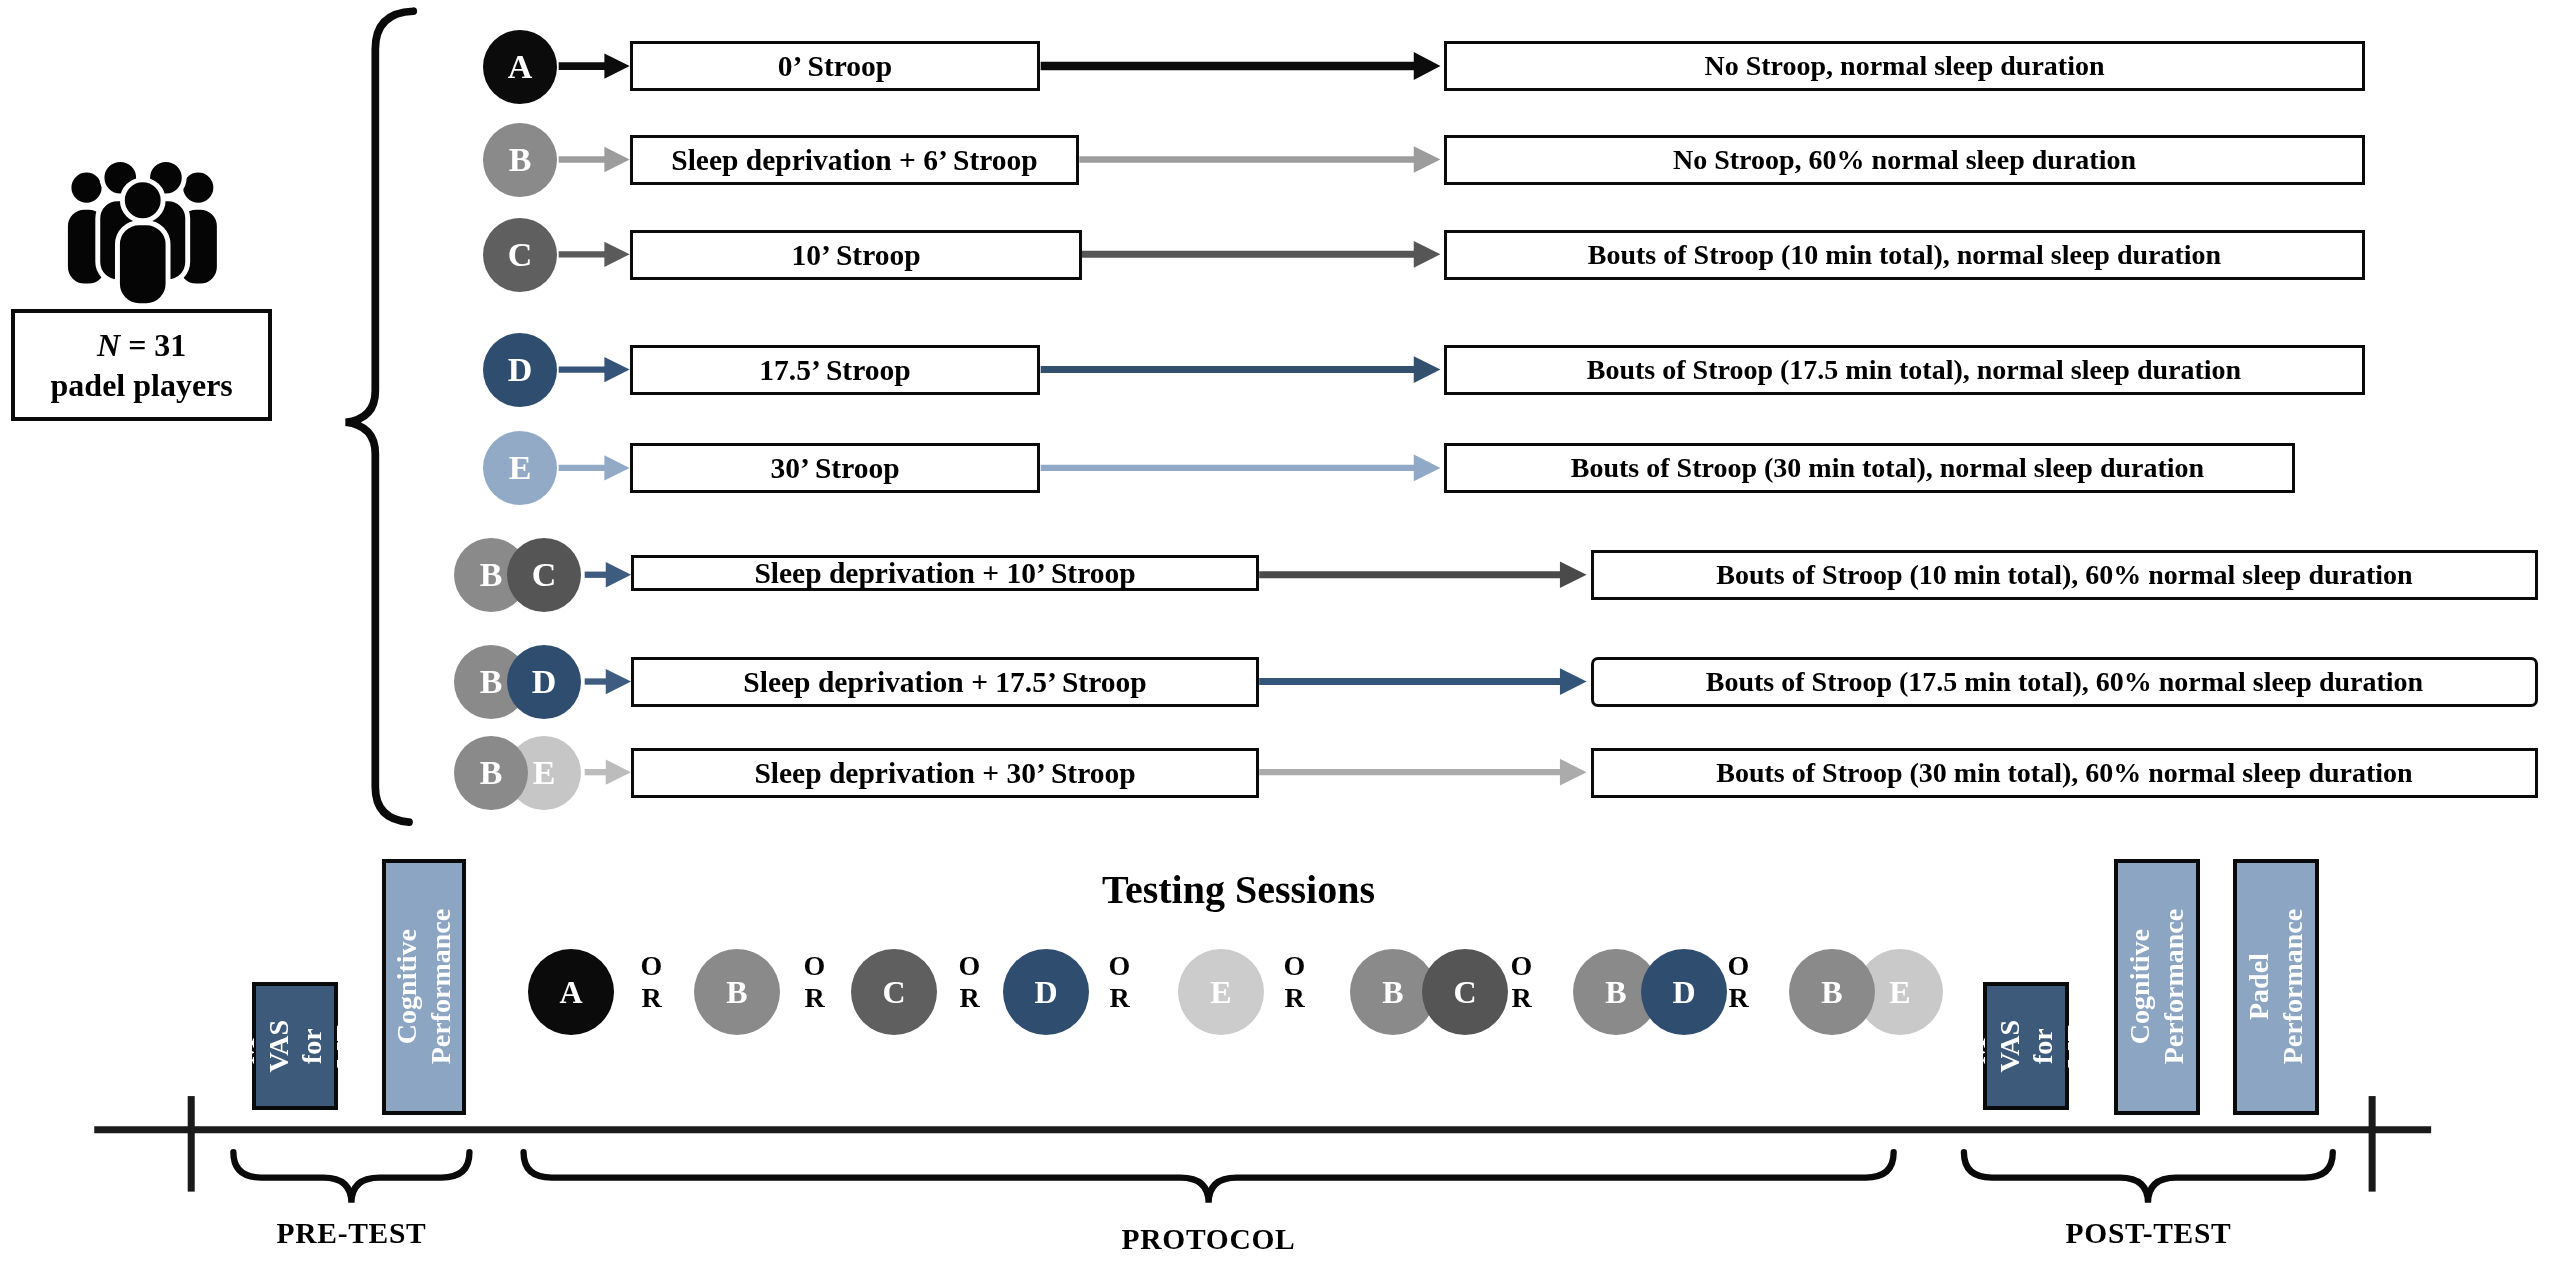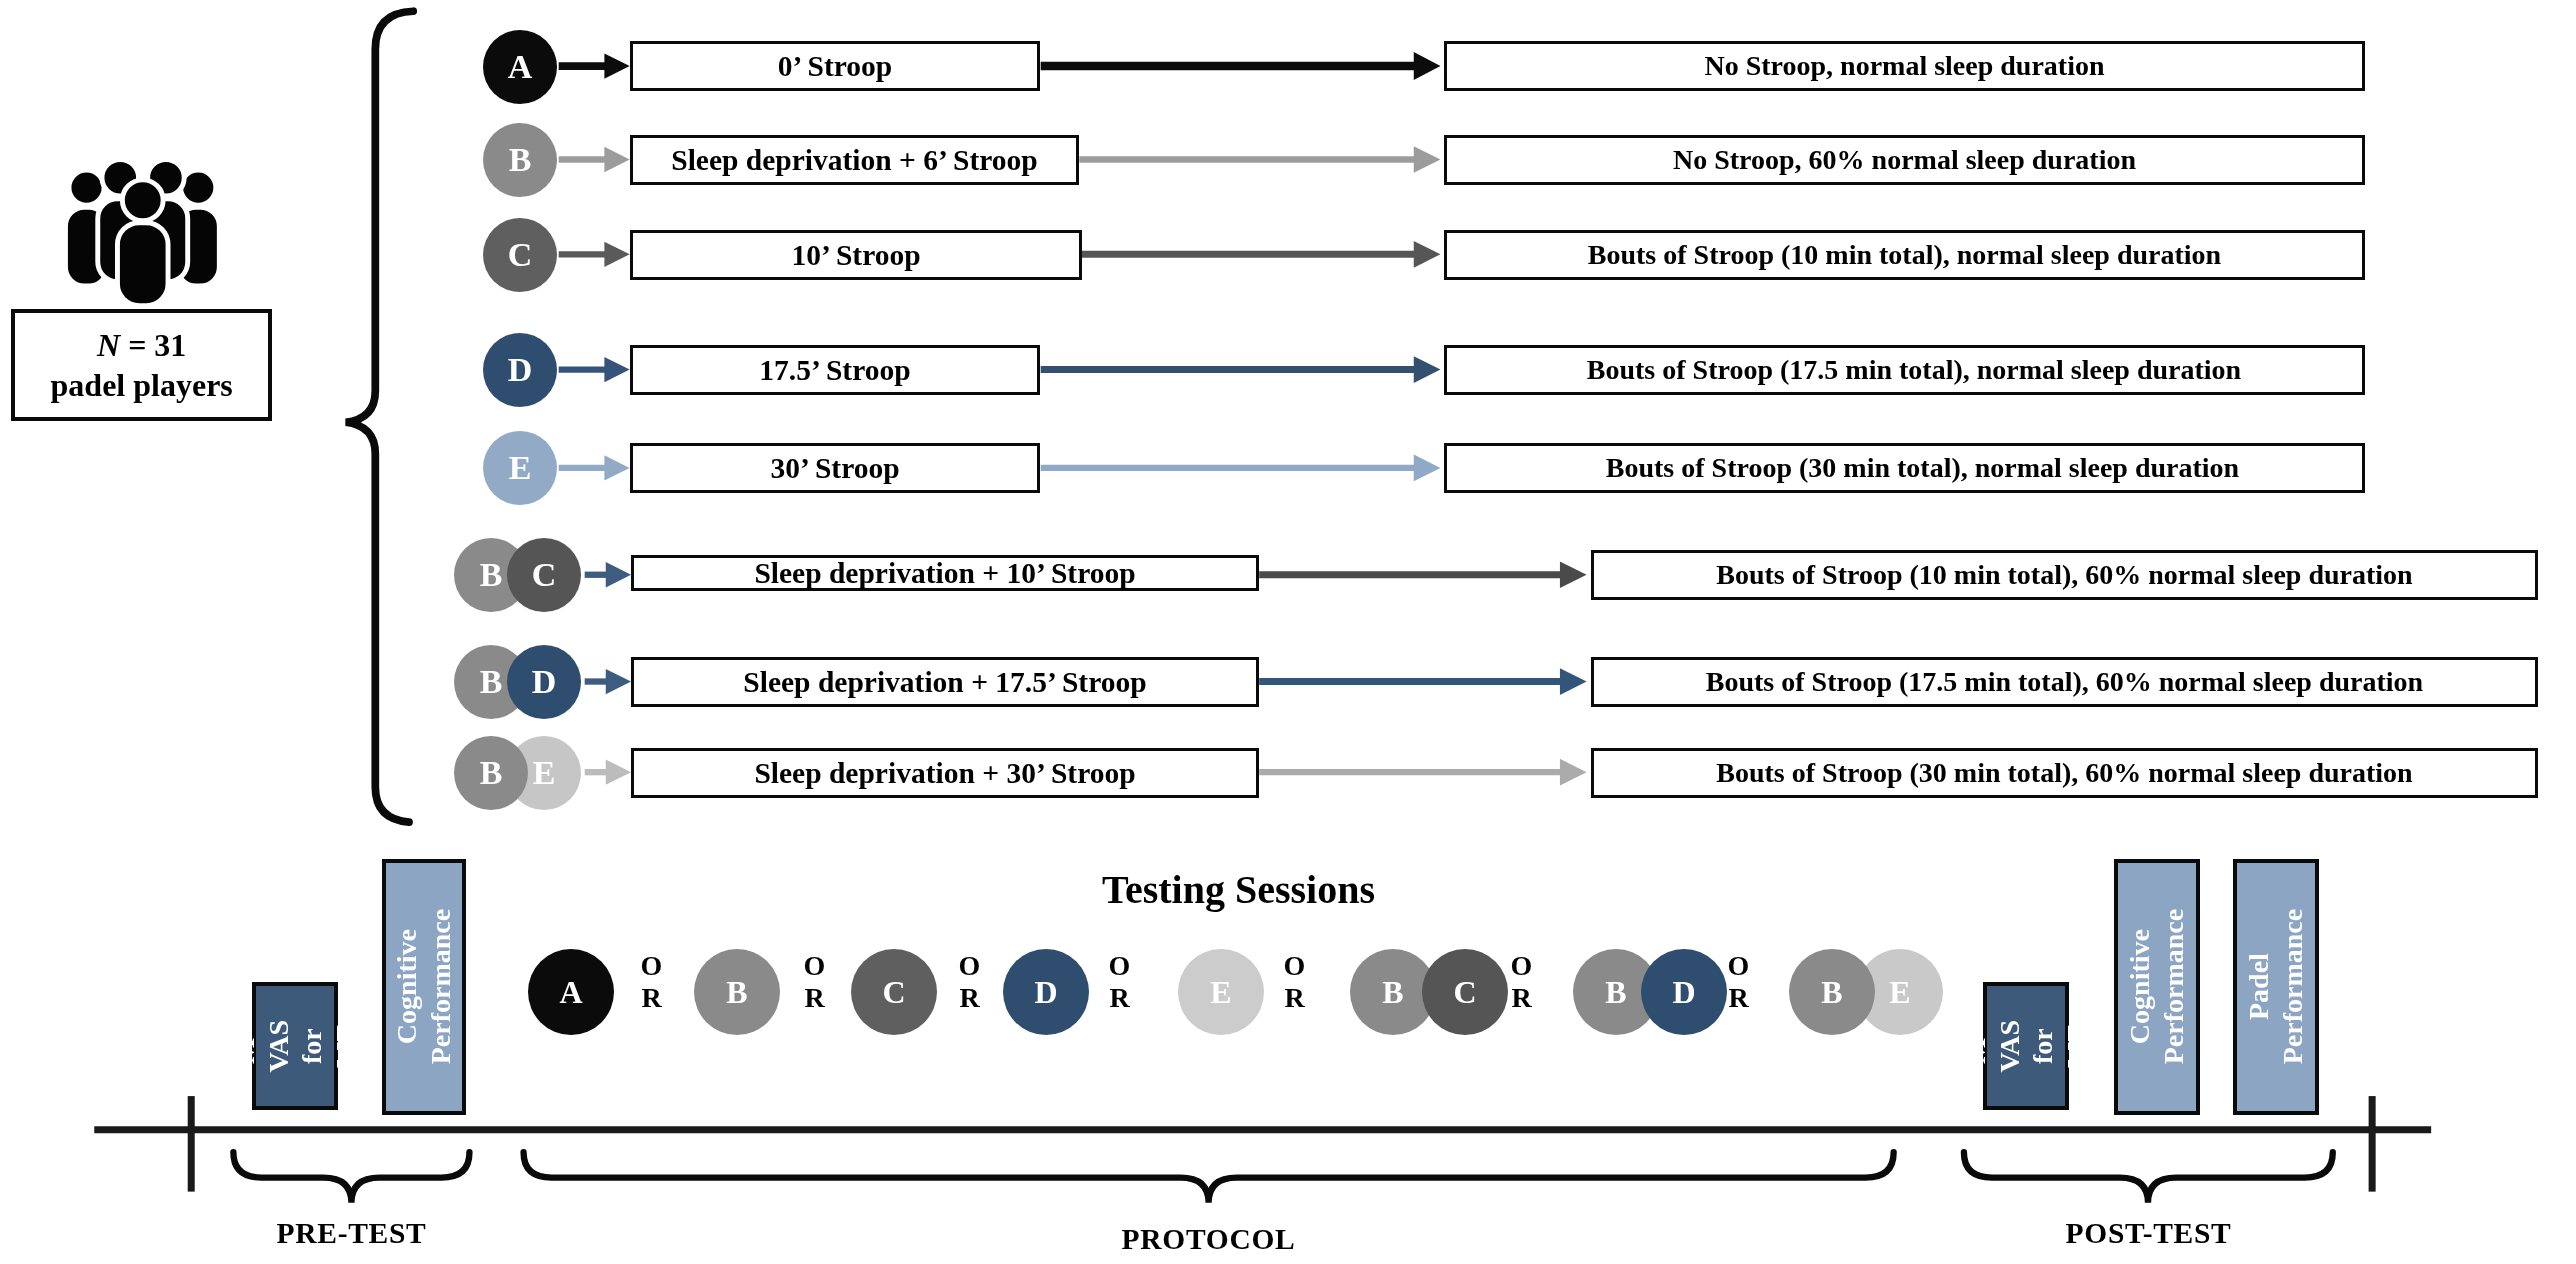--- a/index.html
+++ b/index.html
@@ -123,23 +123,23 @@
   <div class="box midbox" style="left:630px;top:345px;width:410px;height:50px;">17.5’ Stroop</div>
   <div class="box midbox" style="left:630px;top:443px;width:410px;height:50px;">30’ Stroop</div>
   <div class="box midbox" style="left:631px;top:555px;width:628px;height:36px;">Sleep deprivation + 10’ Stroop</div>
   <div class="box midbox" style="left:631px;top:657px;width:628px;height:50px;">Sleep deprivation + 17.5’ Stroop</div>
   <div class="box midbox" style="left:631px;top:748px;width:628px;height:50px;">Sleep deprivation + 30’ Stroop</div>
 
   <div class="box rightbox" style="left:1444px;top:41px;width:921px;height:50px;">No Stroop, normal sleep duration</div>
   <div class="box rightbox" style="left:1444px;top:135px;width:921px;height:50px;">No Stroop, 60% normal sleep duration</div>
   <div class="box rightbox" style="left:1444px;top:230px;width:921px;height:50px;">Bouts of Stroop (10 min total), normal sleep duration</div>
   <div class="box rightbox" style="left:1444px;top:345px;width:921px;height:50px;padding-left:19px;">Bouts of Stroop (17.5 min total), normal sleep duration</div>
-  <div class="box rightbox" style="left:1444px;top:443px;width:921px;height:50px;padding-left:36px;">Bouts of Stroop (30 min total), normal sleep duration</div>
+  <div class="box rightbox" style="left:1444px;top:443px;width:851px;height:50px;padding-left:36px;">Bouts of Stroop (30 min total), normal sleep duration</div>
   <div class="box rightbox" style="left:1591px;top:550px;width:947px;height:50px;">Bouts of Stroop (10 min total), 60% normal sleep duration</div>
-  <div class="box rightbox" style="left:1591px;top:657px;width:947px;height:50px;">Bouts of Stroop (17.5 min total), 60% normal sleep duration</div>
+  <div class="box rightbox" style="left:1591px;top:657px;width:947px;height:50px;border-radius:7px;">Bouts of Stroop (17.5 min total), 60% normal sleep duration</div>
   <div class="box rightbox" style="left:1591px;top:748px;width:947px;height:50px;">Bouts of Stroop (30 min total), 60% normal sleep duration</div>
 
   <div class="seclbl" style="left:1098px;top:866px;width:281px;">Testing Sessions</div>
 
   <div class="scrc" style="left: 528px; top: 949px; background: rgb(11, 11, 11);">A</div>
   <div class="orlbl" style="left:620px;">O
 R</div>
   <div class="scrc" style="left: 694px; top: 949px; background: rgb(138, 138, 138);">B</div>
   <div class="orlbl" style="left:783px;">O
 R</div>

